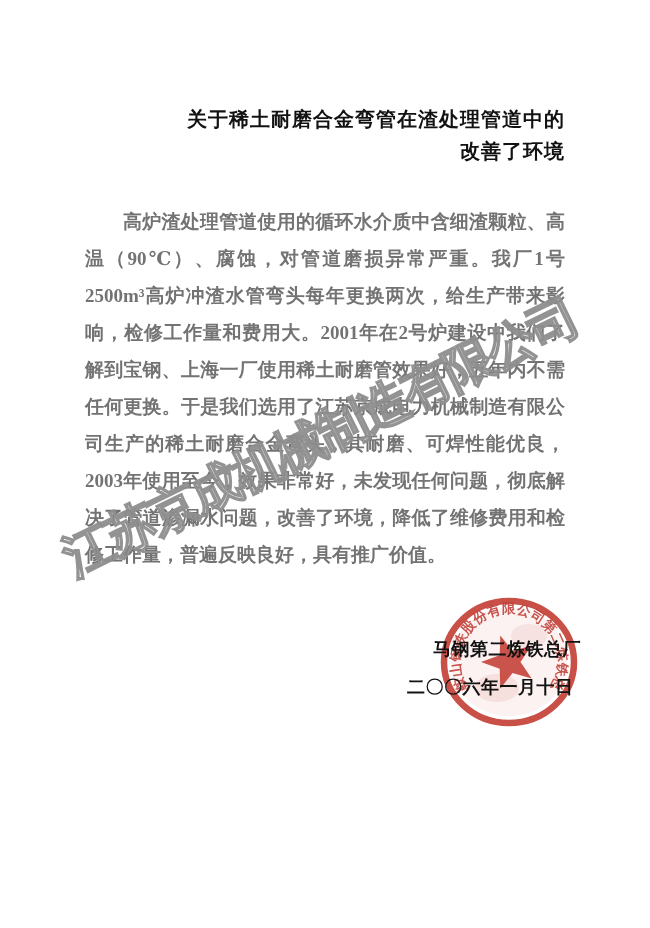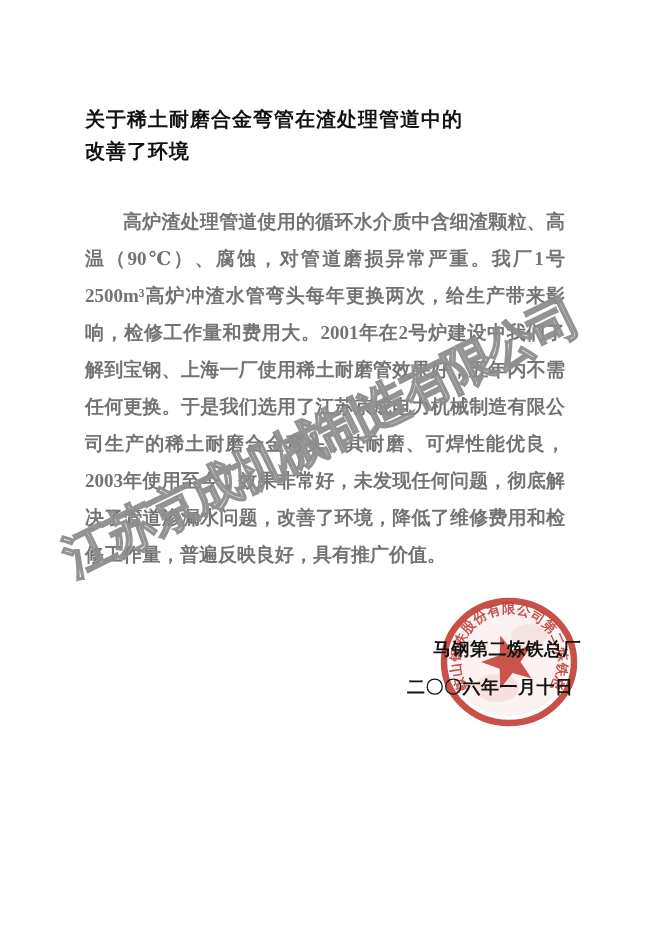--- a/index.html
+++ b/index.html
@@ -17,21 +17,21 @@
     position: relative;
     width: 650px;
     height: 928px;
     background: #ffffff;
   }
   .title-block {
     position: absolute;
     left: 85px;
     top: 103px;
     width: 480px;
-    text-align: left;
+    text-align: right;
     z-index: 1;
   }
   .title-line {
     font-size: 20px;
     font-weight: bold;
     color: #121212;
     line-height: 32px;
     letter-spacing: 1px;
   }
   .body-paragraph {

